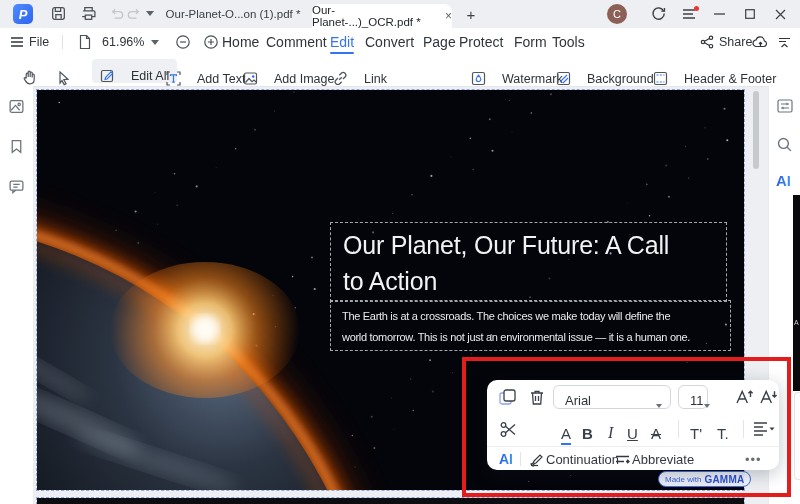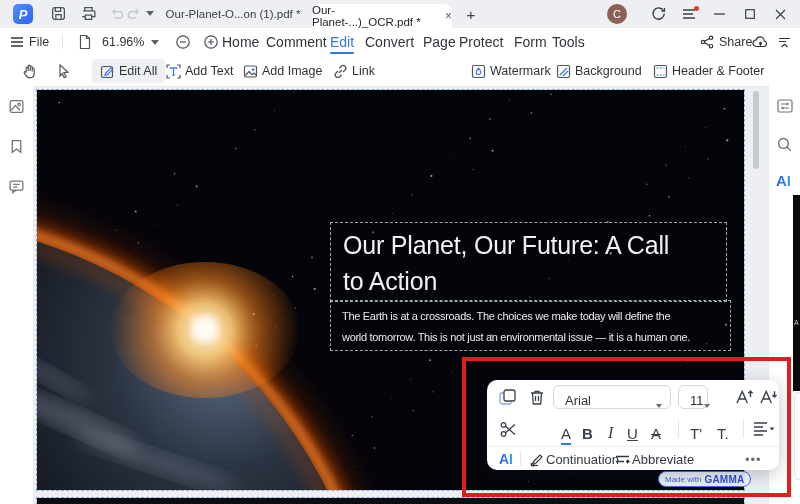--- a/index.html
+++ b/index.html
@@ -28,21 +28,21 @@
   .menubar{position:absolute;left:0;top:28px;width:800px;height:28px;background:#fff;
            border-bottom:1px solid #eceef0;}
   .menubar .it{position:absolute;top:0;height:28px;display:flex;align-items:center;font-size:12.5px;color:#30353b;}
   .nav{position:absolute;top:0;height:28px;display:flex;align-items:center;font-size:14px;color:#30353b;}
   .nav.active{color:#3574f0;}
   .nav.active::after{content:"";position:absolute;left:0;right:0;bottom:2px;height:2px;background:#3574f0;border-radius:1px;}
   .vdiv{position:absolute;width:1px;background:#dfe1e5;}
 
   
   .toolbar{position:absolute;left:0;top:56px;width:800px;height:30px;background:#fff;border-bottom:1px solid #e4e6ea;}
-  .tbtn{position:absolute;top:0;height:30px;display:flex;align-items:center;gap:4px;font-size:12.5px;color:#2e3338;}
+  .tbtn{position:absolute;top:0;height:30px;display:flex;align-items:flex-end;gap:16px;font-size:12.5px;color:#2e3338;}
   .chip{top:3px;height:24px;background:#eef0f3;border-radius:4px;padding:0 8px;}
 
   
   .left-rail{position:absolute;left:0;top:86px;width:33px;height:418px;background:#fff;border-right:1px solid #e9ebee;z-index:5;}
   .right-rail{position:absolute;left:768px;top:86px;width:32px;height:418px;background:#fff;border-left:1px solid #e9ebee;z-index:5;}
   .rail-ic{position:absolute;left:8px;color:#6e747b;}
   .right-rail .rail-ic{left:7px;}
   .ai-word{font-size:15px;font-weight:bold;color:#2f7df5;
            background:linear-gradient(90deg,#2458e8,#3f9bf5);-webkit-background-clip:text;background-clip:text;-webkit-text-fill-color:transparent;}
 

